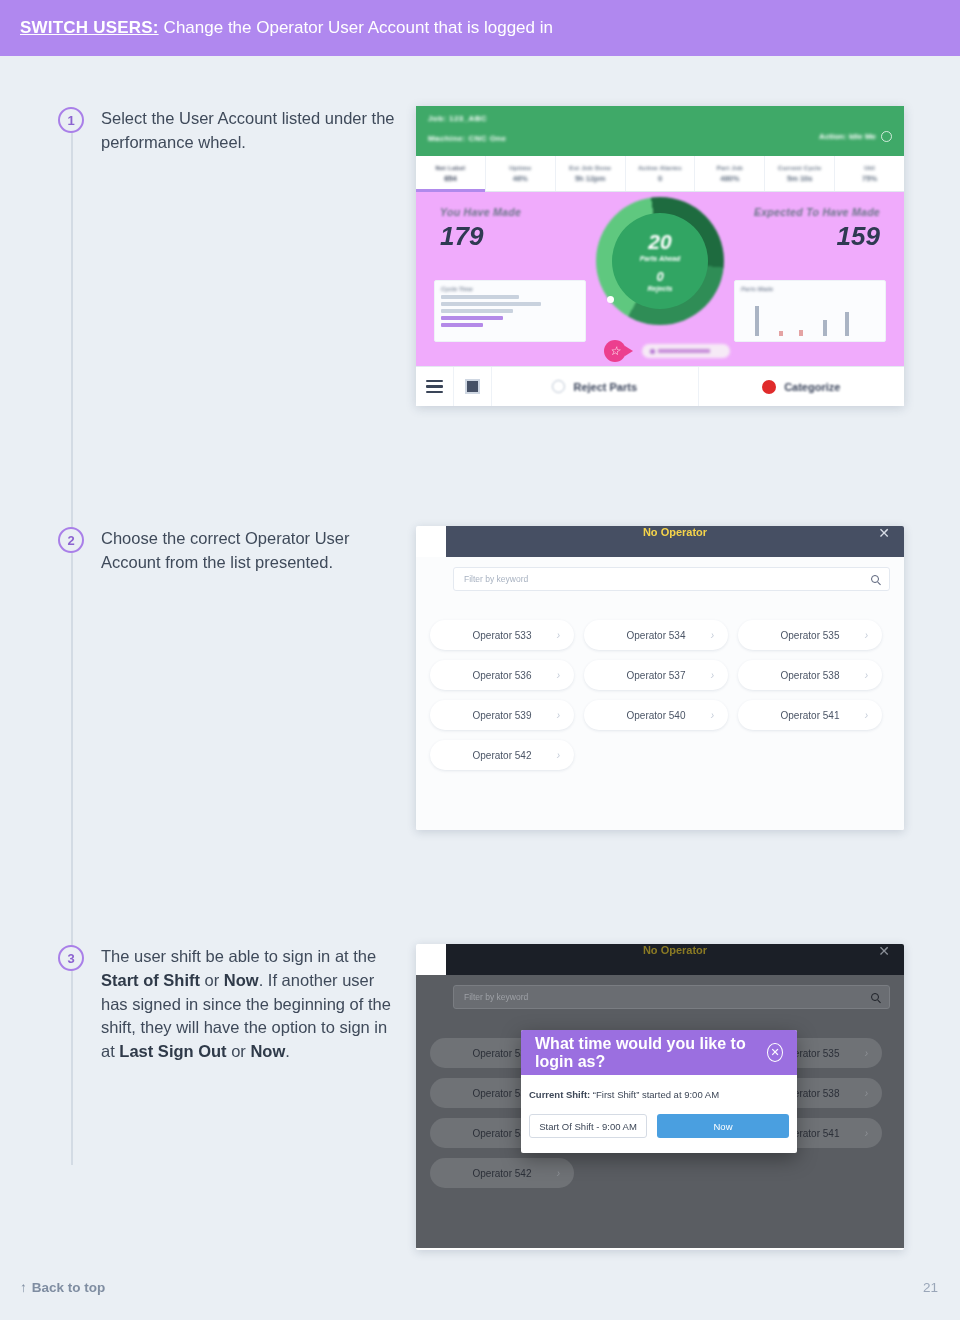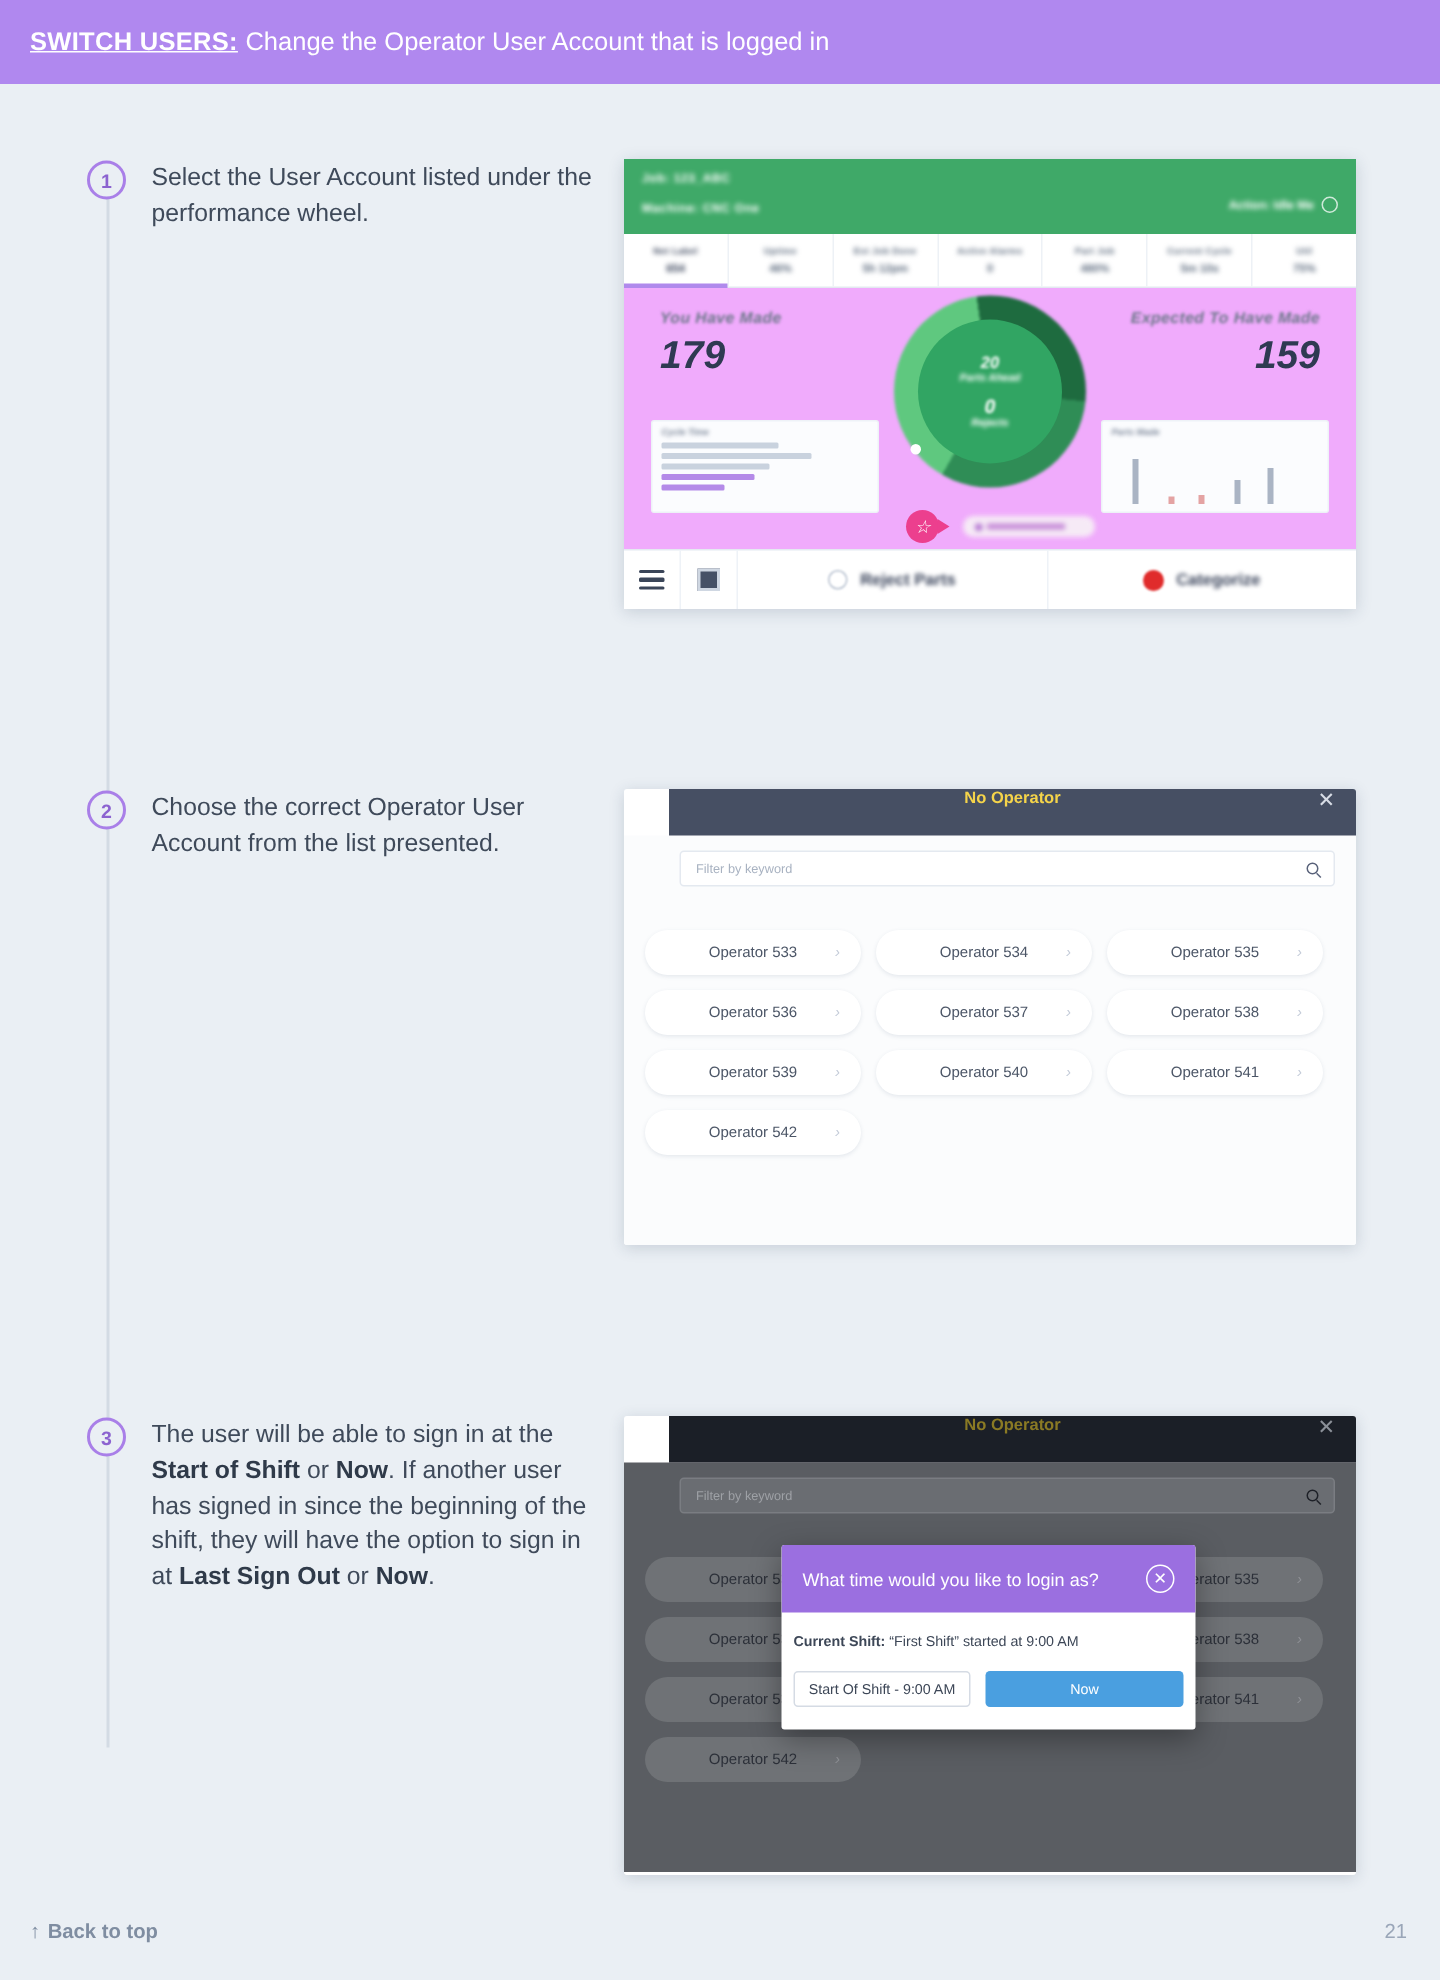--- a/index.html
+++ b/index.html
@@ -92,21 +92,21 @@
     width: 128px; height: 128px; border-radius: 50%;
     background: conic-gradient(from 0deg, #1e6b3f 0deg 96deg, #2f8d56 96deg 210deg, #5fc87f 210deg 352deg, #1e6b3f 352deg 360deg);
     filter: blur(1.1px);
   }
   .wheel-hole {
     position: absolute; left: 16px; top: 16px; width: 96px; height: 96px;
     border-radius: 50%; background: #31a563;
     display: flex; flex-direction: column; align-items: center; justify-content: center;
     color: #ffffff;
   }
-  .wheel-n { font-size: 11px; font-weight: bold; filter: blur(.9px); }
+  .wheel-n { font-size: 21px; font-weight: bold; filter: blur(.9px); }
   .wheel-t { font-size: 7px; font-weight: bold; margin-top: 1px; filter: blur(1.3px); }
   .wheel-n2 { font-size: 13px; font-weight: bold; margin-top: 7px; filter: blur(1px); }
   .wheel-dot { position: absolute; left: 11px; bottom: 22px; width: 7px; height: 7px; border-radius: 50%; background: #ffffff; }
 
   .mini { position: absolute; top: 88px; width: 152px; height: 62px; background: #fbfcfe; border: 1px solid #eef2f7; border-radius: 2px; padding: 5px 6px; }
   #mini-left { left: 18px; }
   #mini-right { right: 18px; }
   .mini-h { font-size: 6px; font-weight: bold; color: #7b8699; filter: blur(1.4px); }
   .hbar { height: 4px; margin-top: 3px; border-radius: 1px; }
   .vgrp { position: relative; height: 40px; margin-top: 4px; }
@@ -182,21 +182,21 @@
 
   
   .modal {
     position: absolute; left: 105px; top: 86px; width: 276px;
     background: #ffffff; box-shadow: 0 6px 20px rgba(0,0,0,.35); border-radius: 2px; overflow: hidden;
   }
   .modal-head {
     background: #9b6fe0; height: 45px; display: flex; align-items: center;
     padding: 0 14px; justify-content: space-between;
   }
-  .modal-title { color: #ffffff; font-size: 12px; font-weight: normal; }
+  .modal-title { color: #ffffff; font-size: 16px; font-weight: bold; }
   .modal-x {
     width: 19px; height: 19px; border-radius: 50%; border: 1.4px solid #ffffff;
     color: #ffffff; font-size: 11px; display: flex; align-items: center; justify-content: center;
   }
   .modal-body { padding: 14px 8px 15px; }
   .shift-line { font-size: 9.5px; color: #3d4757; }
   .shift-line b { font-weight: bold; }
   .modal-btns { display: flex; gap: 10px; margin-top: 14px; }
   .btn-sos {
     flex: 0 0 118px; height: 24px; border: 1px solid #d5dbe4; border-radius: 3px; background: #ffffff;
@@ -232,21 +232,21 @@
     <div class="step-text">Select the User Account listed under the performance wheel.</div>
   </div>
 
   <div class="step" id="step2">
     <div class="step-num">2</div>
     <div class="step-text">Choose the correct Operator User Account from the list presented.</div>
   </div>
 
   <div class="step" id="step3">
     <div class="step-num">3</div>
-    <div class="step-text"><span>The user will be able to sign in at the </span><b>Start of Shift</b><span> or </span><b>Now</b><span>. If another user has signed in since the beginning of the shift, they will have the option to sign in at </span><b>Last Sign Out</b><span> or </span><b>Now</b><span>.</span></div>
+    <div class="step-text"><span>The user shift be able to sign in at the </span><b>Start of Shift</b><span> or </span><b>Now</b><span>. If another user has signed in since the beginning of the shift, they will have the option to sign in at </span><b>Last Sign Out</b><span> or </span><b>Now</b><span>.</span></div>
   </div>
 
   <div class="shot" id="shot1">
     <div class="dash-top">
       <div class="blur t-job">Job: 123_ABC</div>
       <div class="blur t-mach">Machine: CNC One</div>
       <div class="blur t-right">Action: Idle Me</div>
       <div class="gear-dot"></div>
     </div>
 

